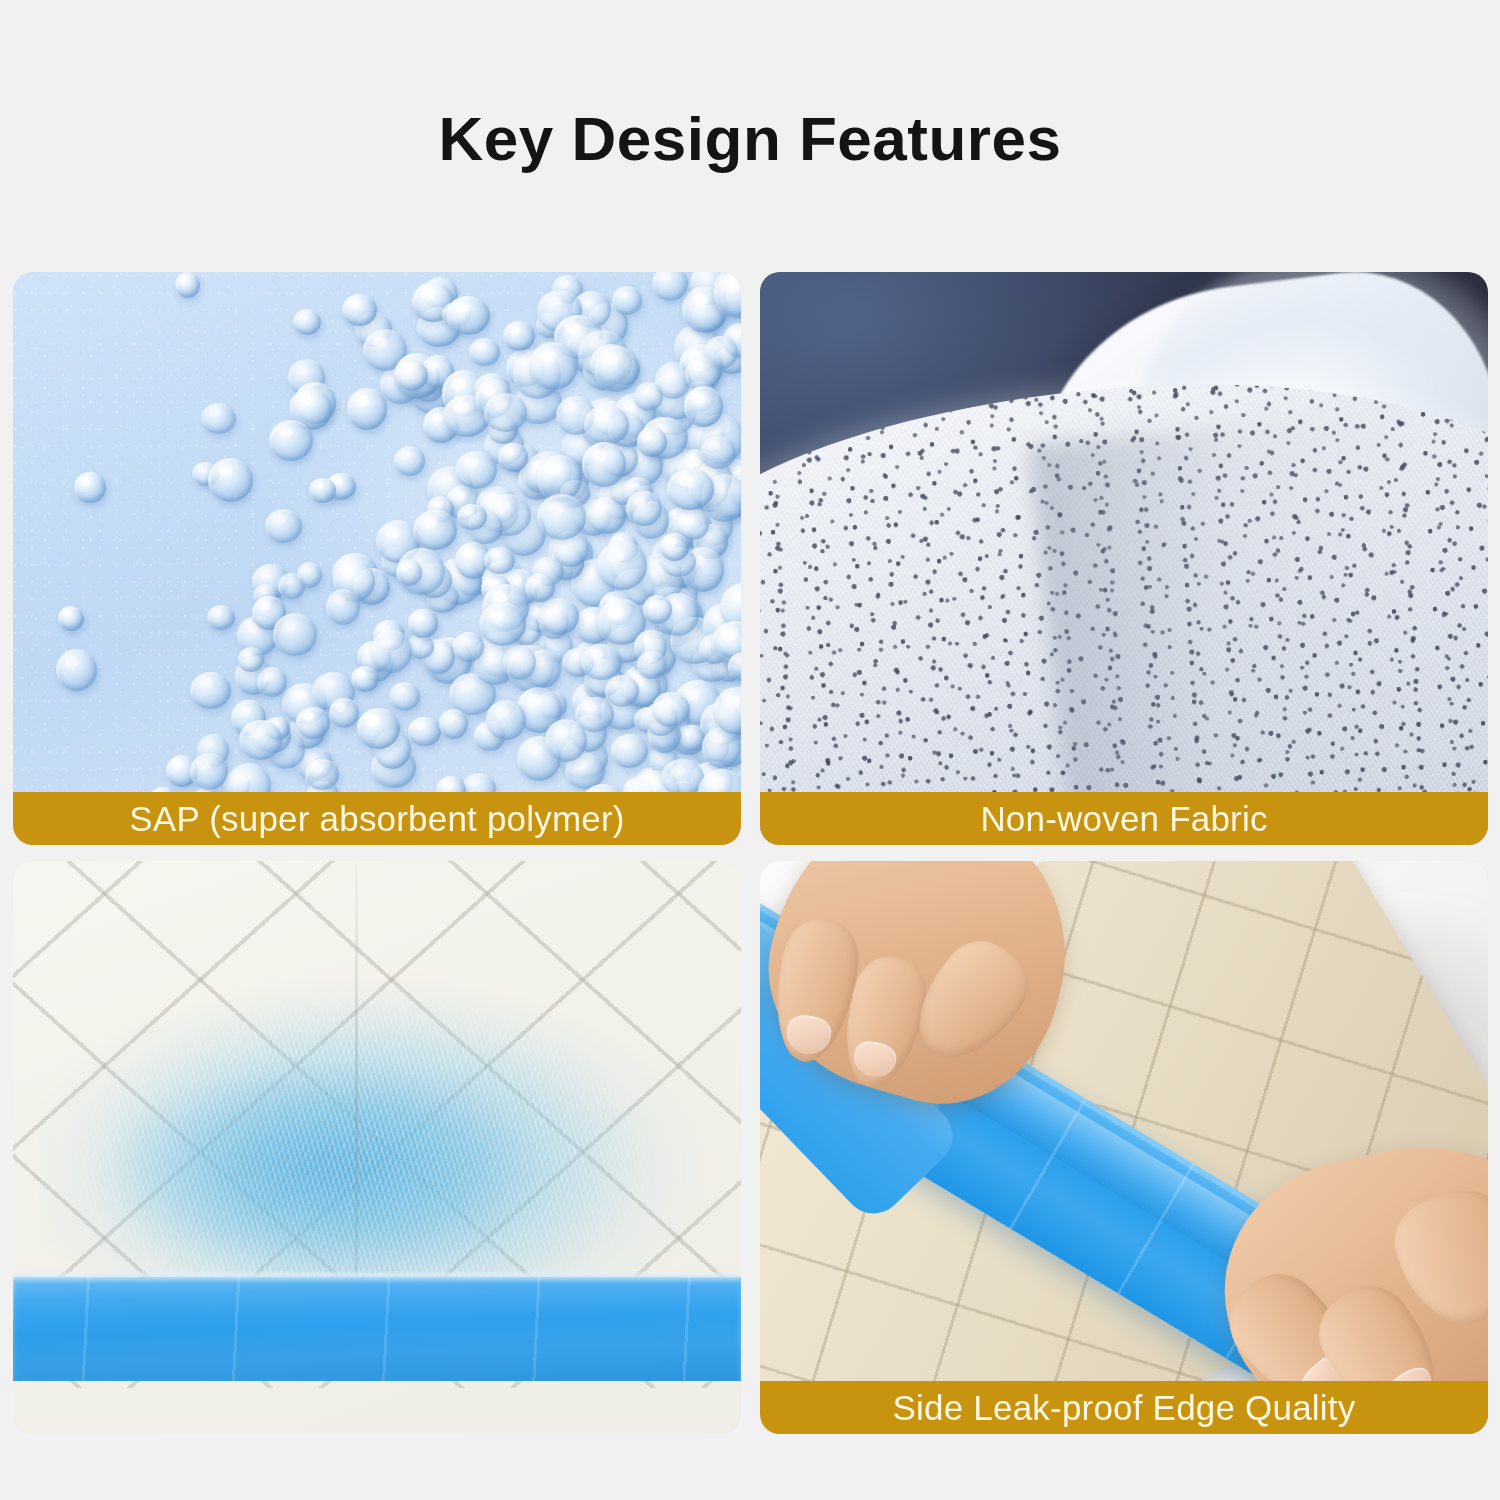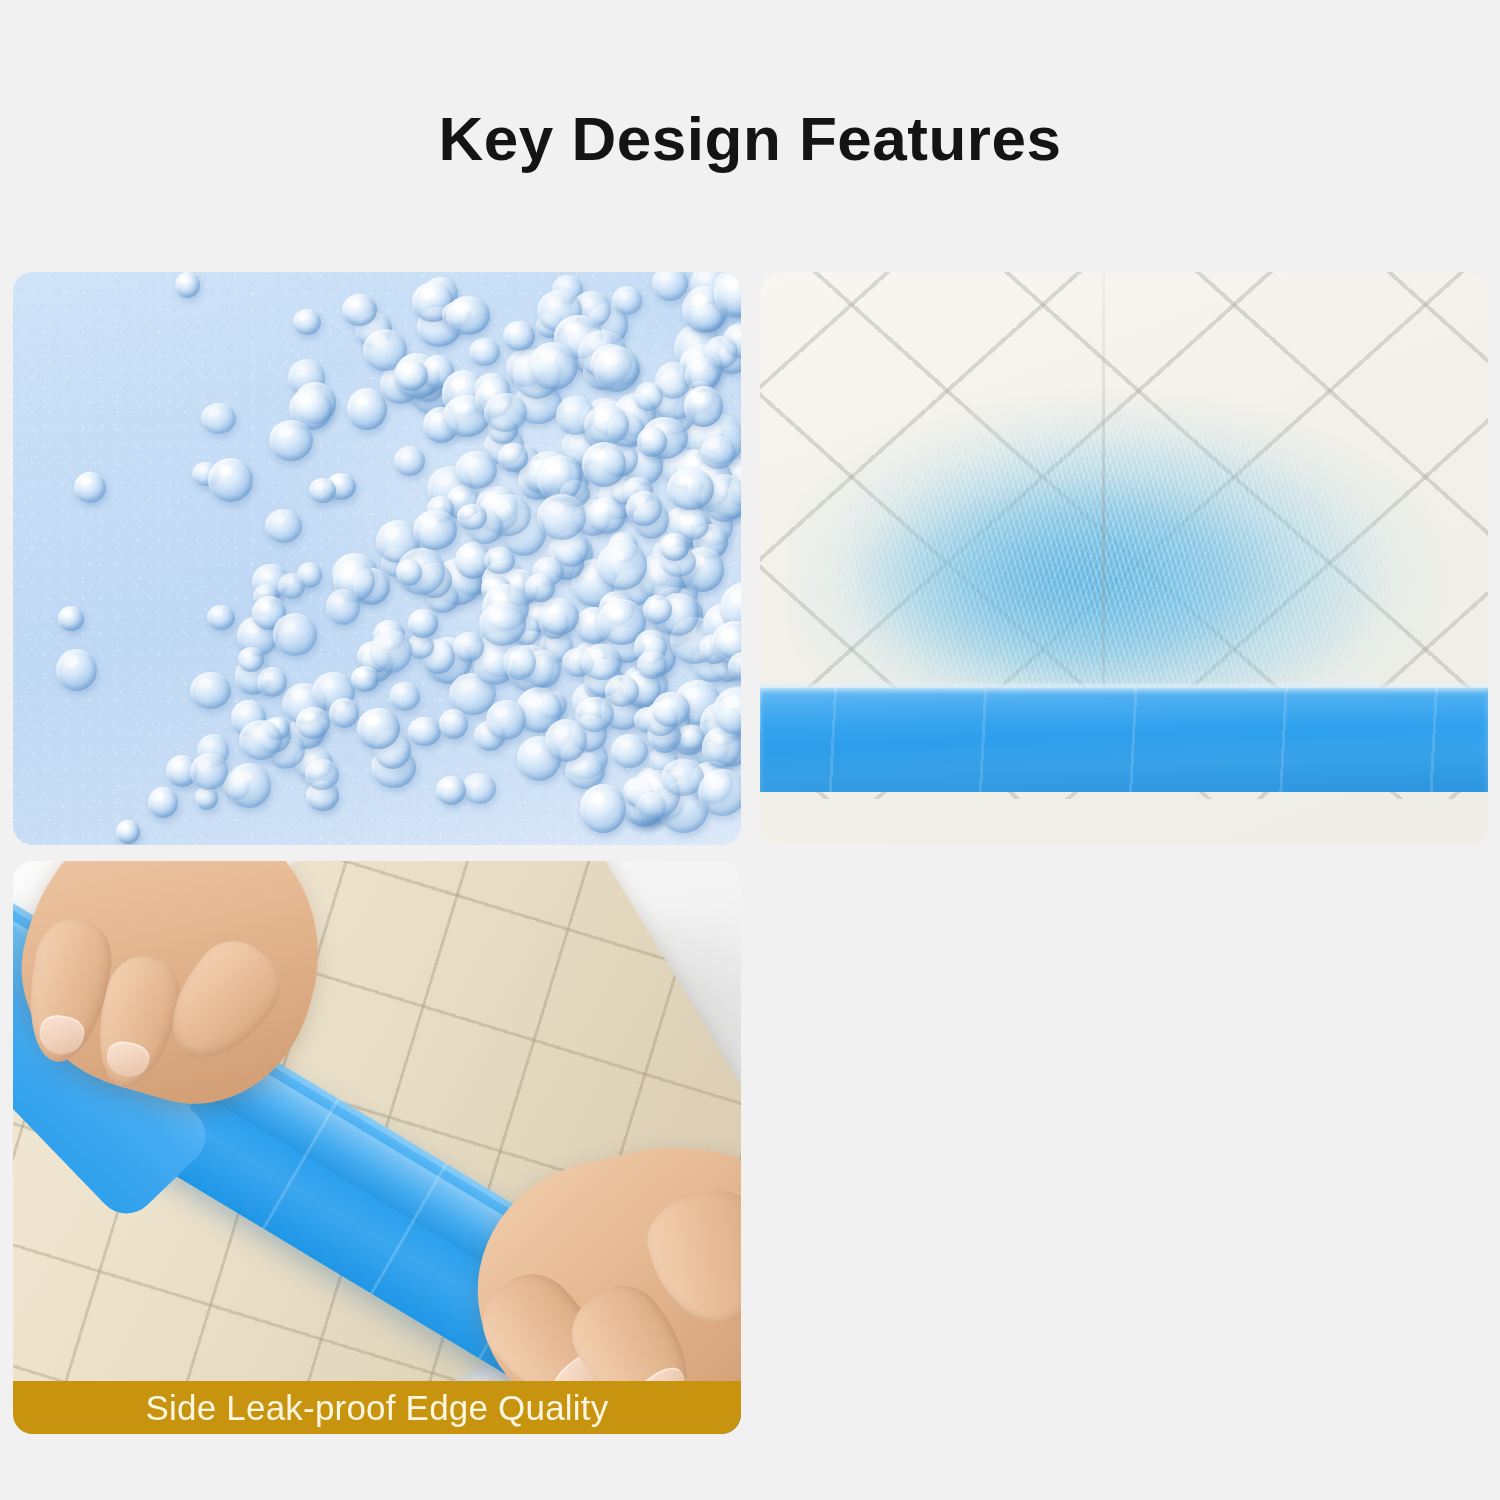--- a/index.html
+++ b/index.html
@@ -736,22 +736,41 @@
             <div class="bead" style="left: 226.493px; top: 448.493px; width: 43.015px; height: 39.669px; opacity: 0.85;"></div>
             <div class="bead" style="left: 177.045px; top: 481.045px; width: 37.9096px; height: 37.0139px; opacity: 0.88;"></div>
             <div class="bead" style="left: 395.422px; top: 337.422px; width: 29.1561px; height: 28.1345px; opacity: 0.96;"></div>
             <div class="bead" style="left: 135.114px; top: 515.114px; width: 29.773px; height: 30.713px; opacity: 0.94;"></div>
             <div class="bead" style="left: 224.571px; top: 374.571px; width: 26.858px; height: 24.9636px; opacity: 0.93;"></div>
             <div class="bead" style="left: 312.559px; top: 316.559px; width: 34.8816px; height: 36.5497px; opacity: 0.8;"></div>
             <div class="bead" style="left: 103.384px; top: 548.384px; width: 23.2328px; height: 23.6547px; opacity: 1;"></div>
             <div class="bead" style="left: 382.661px; top: 286.661px; width: 26.6772px; height: 27.5671px; opacity: 0.86;"></div>
           </div>
       </div>
+      <div class="caption-bar">
+        <span class="caption-text">SAP (super absorbent polymer)</span>
+      </div>
     </div>
 
+    <div class="feature-card">
+      <div class="feature-photo">
+        <div class="nw-bg"></div>
+        <div class="nw-bg-glow"></div>
+        <div class="nw-flap"></div>
+        <div class="nw-flap-soft"></div>
+        <div class="nw-sheet">
+          <div class="nw-fibers"></div>
+          <div class="nw-holes"></div>
+        </div>
+        <div class="nw-fold-shadow"></div>
+      </div>
+      <div class="caption-bar">
+        <span class="caption-text">Non-woven Fabric</span>
+      </div>
+    </div>
 
     <div class="feature-card">
       <div class="feature-photo">
         <div class="pe-bg"></div>
         <div class="pe-quilt"></div>
         <div class="pe-stain"></div>
         <div class="pe-stain2"></div>
         <div class="pe-stain-texture"></div>
         <div class="pe-crease" style="left:47%;"></div>
         <div class="pe-film">

